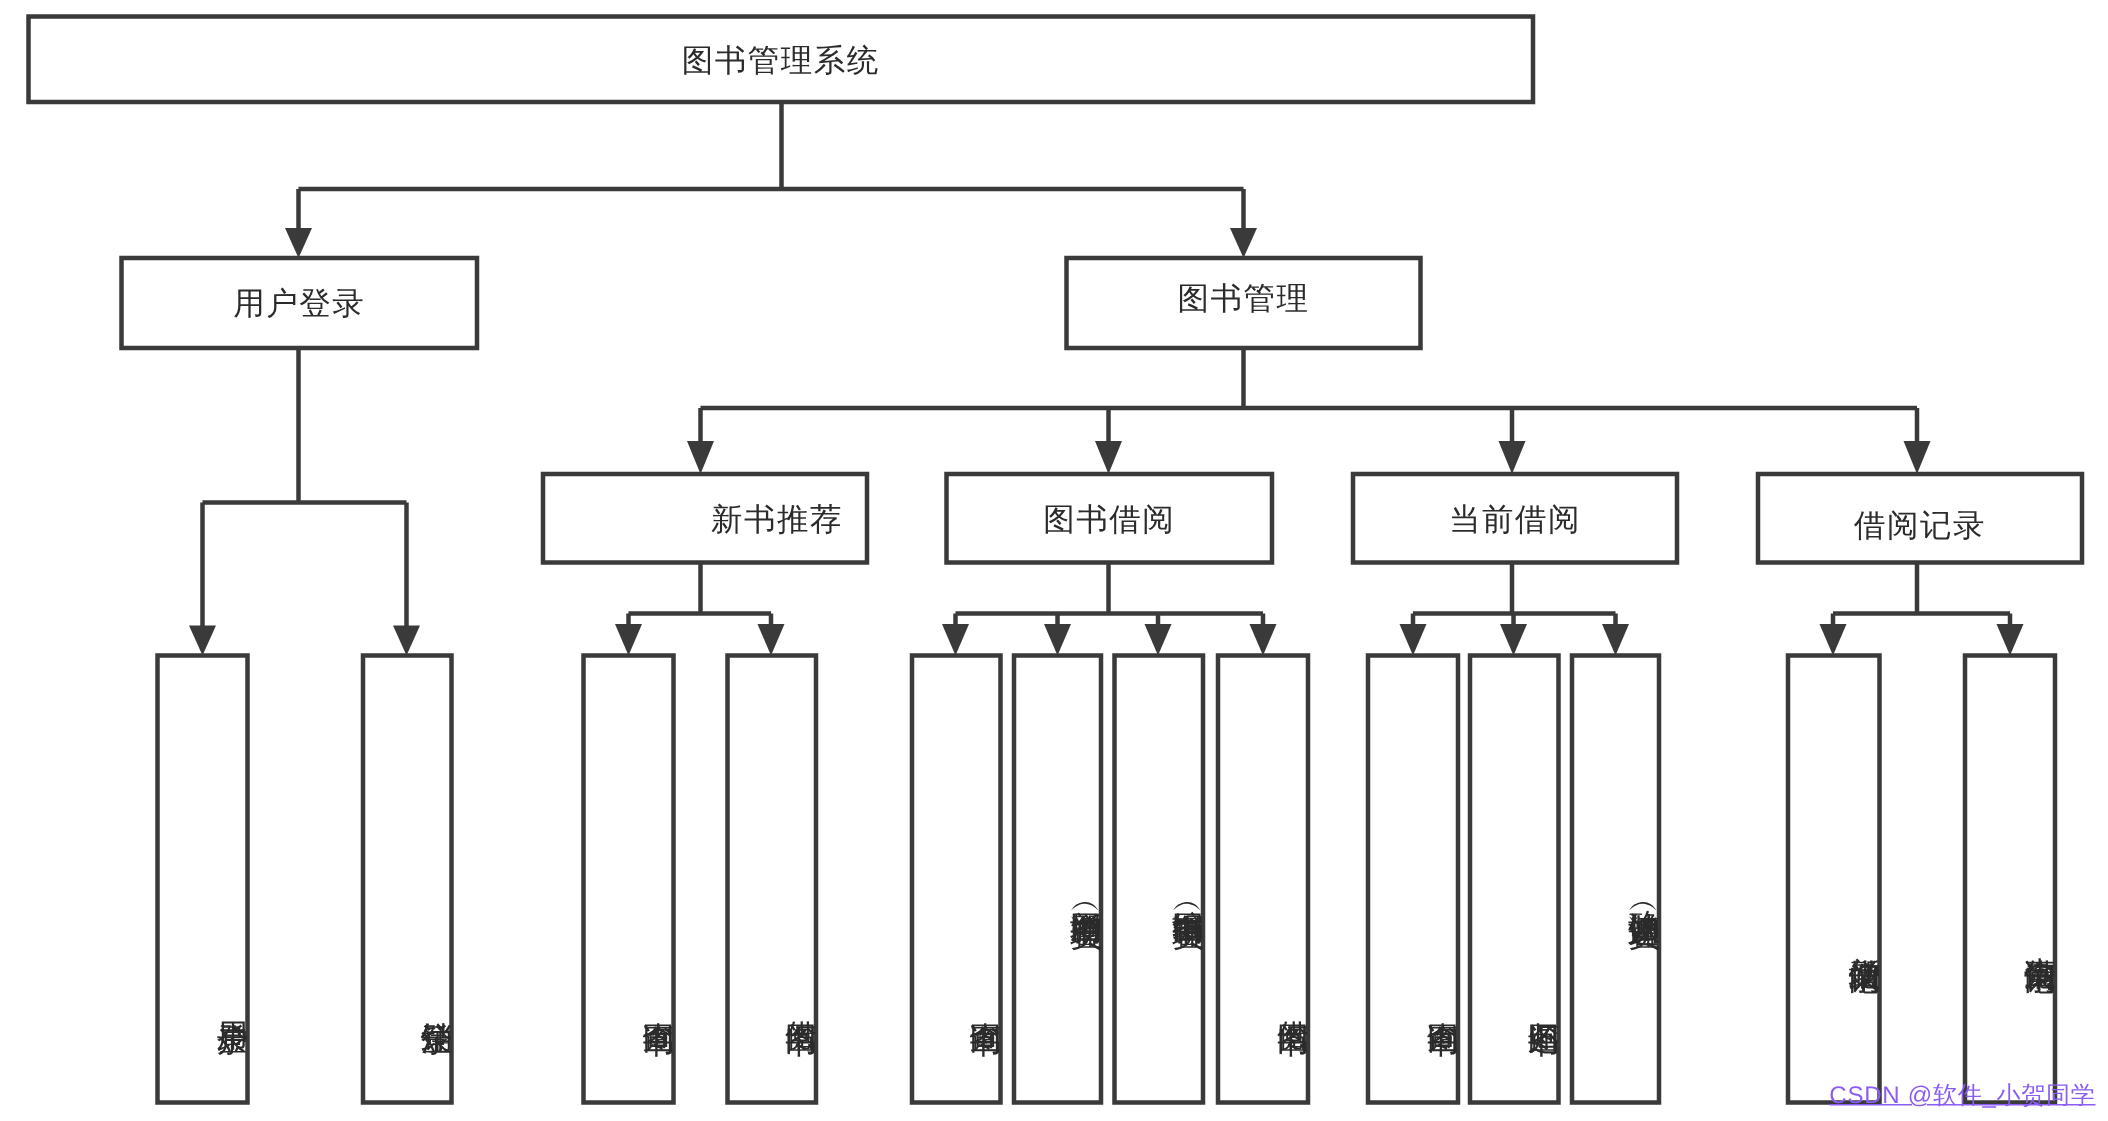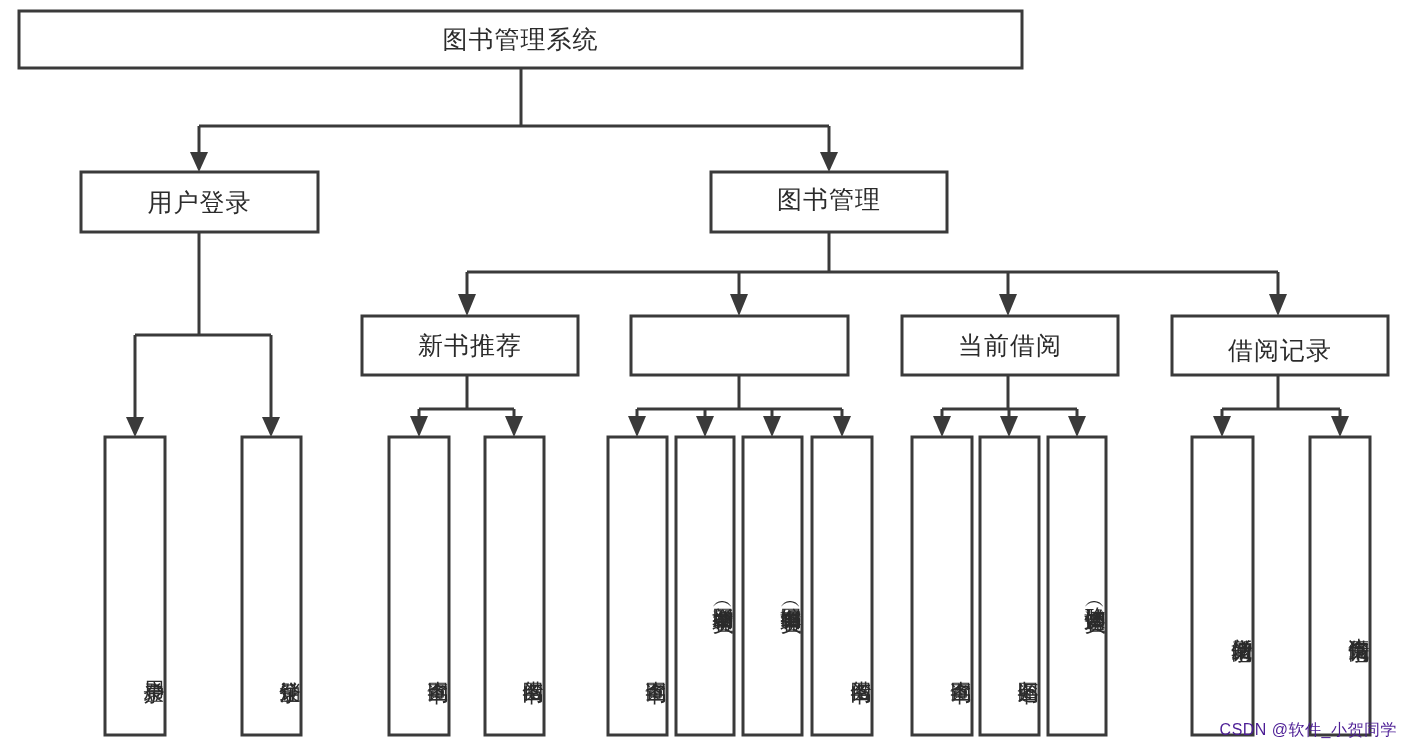--- a/index.html
+++ b/index.html
@@ -51,34 +51,35 @@
     color: #2b2b2b;
     letter-spacing: 1px;
     white-space: nowrap;
     pointer-events: none;
   }
   .hlabel-wrap {
     position: absolute;
     display: flex;
     align-items: center;
     justify-content: center;
-    font-size: 25px;
+    font-size: 21px;
     color: #2b2b2b;
     letter-spacing: 1px;
     white-space: nowrap;
     pointer-events: none;
   }
   .watermark {
     position: absolute;
     right: 8px;
     bottom: 6px;
     font-size: 16px;
-    color: #4c1d95;
+    color: #8b5cf6;
     letter-spacing: 0.5px;
     white-space: nowrap;
+    text-decoration: underline;
   }
 </style>
 </head>
 <body>
 
 <div id="diagram-root">
 
   <svg class="diagram-canvas" viewBox="0 0 1405 747">
 
     <g>
@@ -171,22 +172,23 @@
       <rect class="node-box" x="1310" y="437" width="60" height="298"></rect>
     </g>
   </svg>
 
   <div class="hlabel-wrap" style="left:19px; top:11px; width:1003px; height:57px;">图书管理系统</div>
 
   <div class="hlabel-wrap" style="left:81px; top:172px; width:237px; height:60px;">用户登录</div>
 
   <div class="hlabel-wrap" style="left:711px; top:172px; width:236px; height:54px;">图书管理</div>
 
-  <div class="hlabel-wrap" style="left:362px; top:316px; width:216px; height:59px;">新书推荐</div>
-
+  <div class="hlabel-wrap" style="left:362px; top:316px; width:216px; height:59px;padding-left:48px;">新书推荐</div>
+
+  <div class="hlabel-wrap" style="left:631px; top:316px; width:217px; height:59px;">图书借阅</div>
 
   <div class="hlabel-wrap" style="left:902px; top:316px; width:216px; height:59px;">当前借阅</div>
 
   <div class="hlabel-wrap" style="left:1172px; top:316px; width:216px; height:68px;">借阅记录</div>
 
   <div class="vlabel-wrap" style="left:105px; top:437px; width:60px; height:298px; padding-top:80px;">用户登录</div>
 
   <div class="vlabel-wrap" style="left:242px; top:437px; width:59px; height:298px; padding-top:80px;">注销登录</div>
 
   <div class="vlabel-wrap" style="left:389px; top:437px; width:60px; height:298px; padding-top:80px;">查询图书</div>

